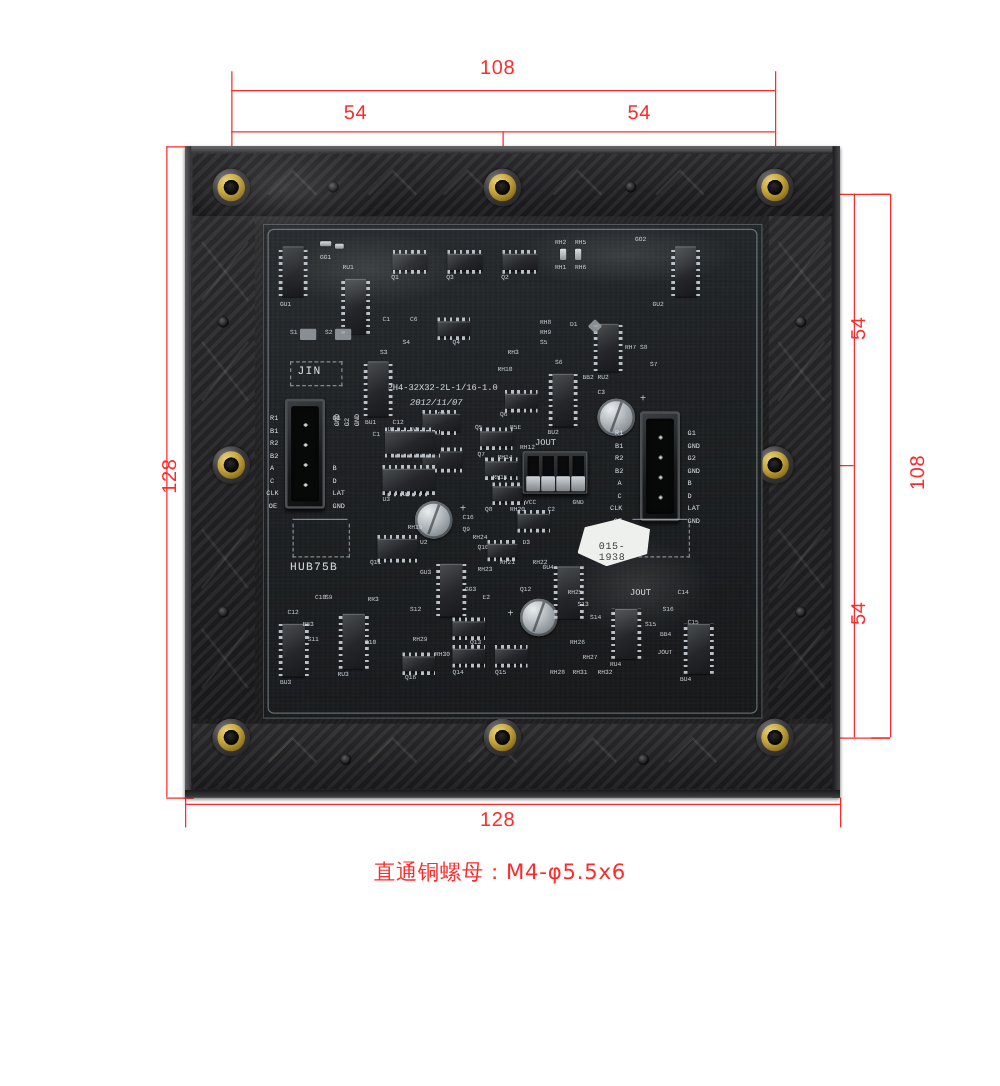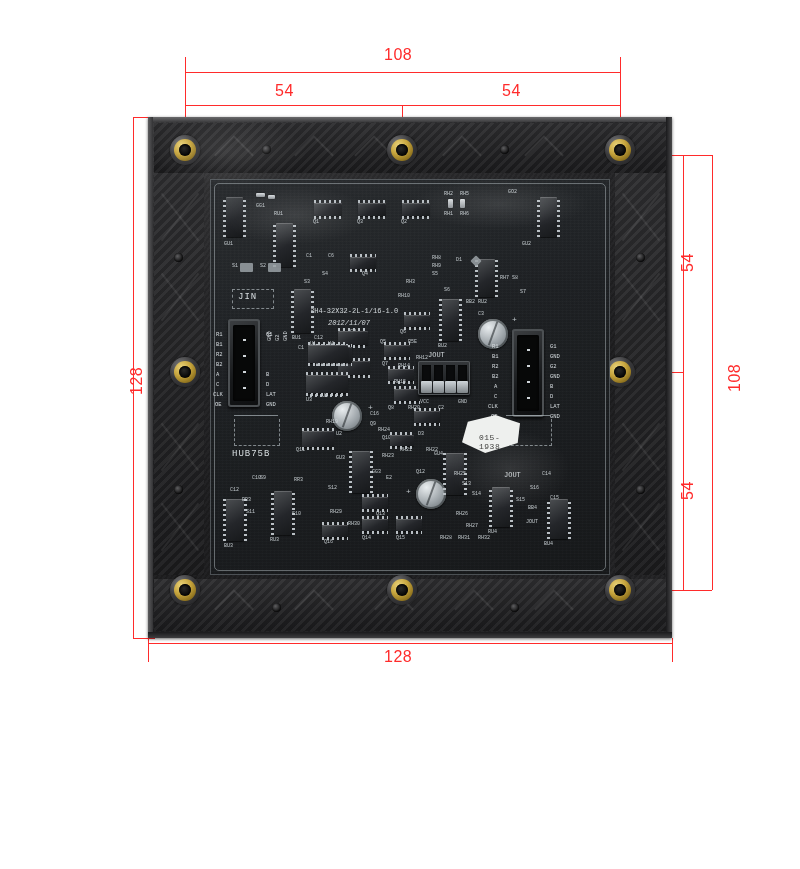--- a/index.html
+++ b/index.html
@@ -481,15 +481,16 @@
 
       <div class="glare" style="left:10px;top:6px;width:150px;height:60px;"></div>
       <div class="glare" style="left:200px;top:0px;width:180px;height:50px;"></div>
       <div class="glare" style="left:240px;top:250px;width:120px;height:80px;"></div>
     </div>
 
     <div class="glare" style="left:0px;top:0px;width:160px;height:70px;"></div>
   </div>
 
   <div id="captions">
+    <div class="caption">直通铜螺母：M4-φ5.5x6</div>
   </div>
 
 </div>
 
 </body></html>

